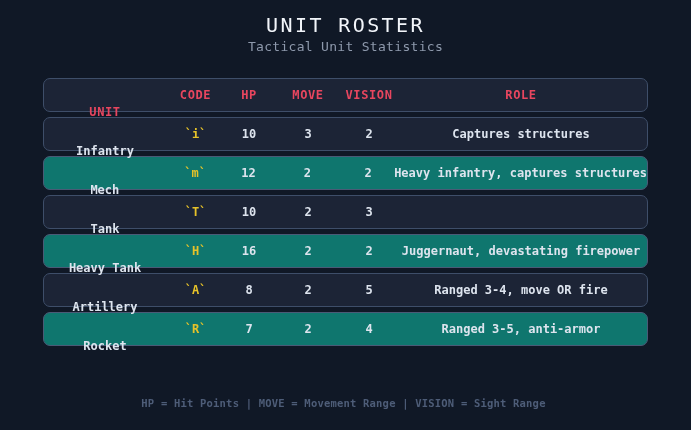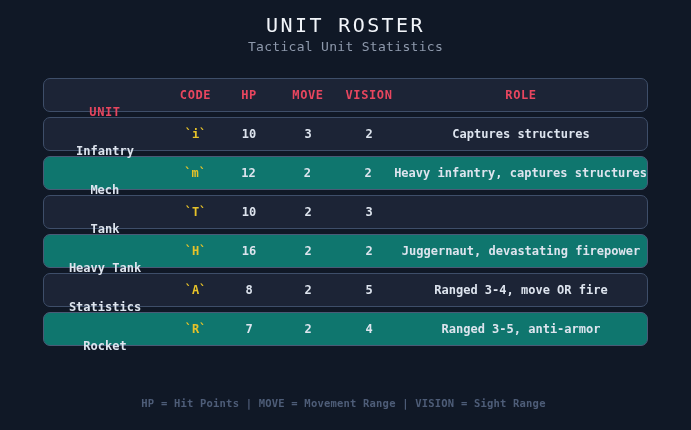--- a/index.html
+++ b/index.html
@@ -124,21 +124,21 @@
   <div class="row light">
     <div class="cell c-unit">Heavy Tank</div>
     <div class="cell c-code code-val">`H`</div>
     <div class="cell c-hp">16</div>
     <div class="cell c-move">2</div>
     <div class="cell c-vision">2</div>
     <div class="cell c-role">Juggernaut, devastating firepower</div>
   </div>
 
   <div class="row">
-    <div class="cell c-unit">Statistics</div>
+    <div class="cell c-unit">Artillery</div>
     <div class="cell c-code code-val">`A`</div>
     <div class="cell c-hp">8</div>
     <div class="cell c-move">2</div>
     <div class="cell c-vision">5</div>
     <div class="cell c-role">Ranged 3-4, move OR fire</div>
   </div>
 
   <div class="row light">
     <div class="cell c-unit">Rocket</div>
     <div class="cell c-code code-val">`R`</div>

